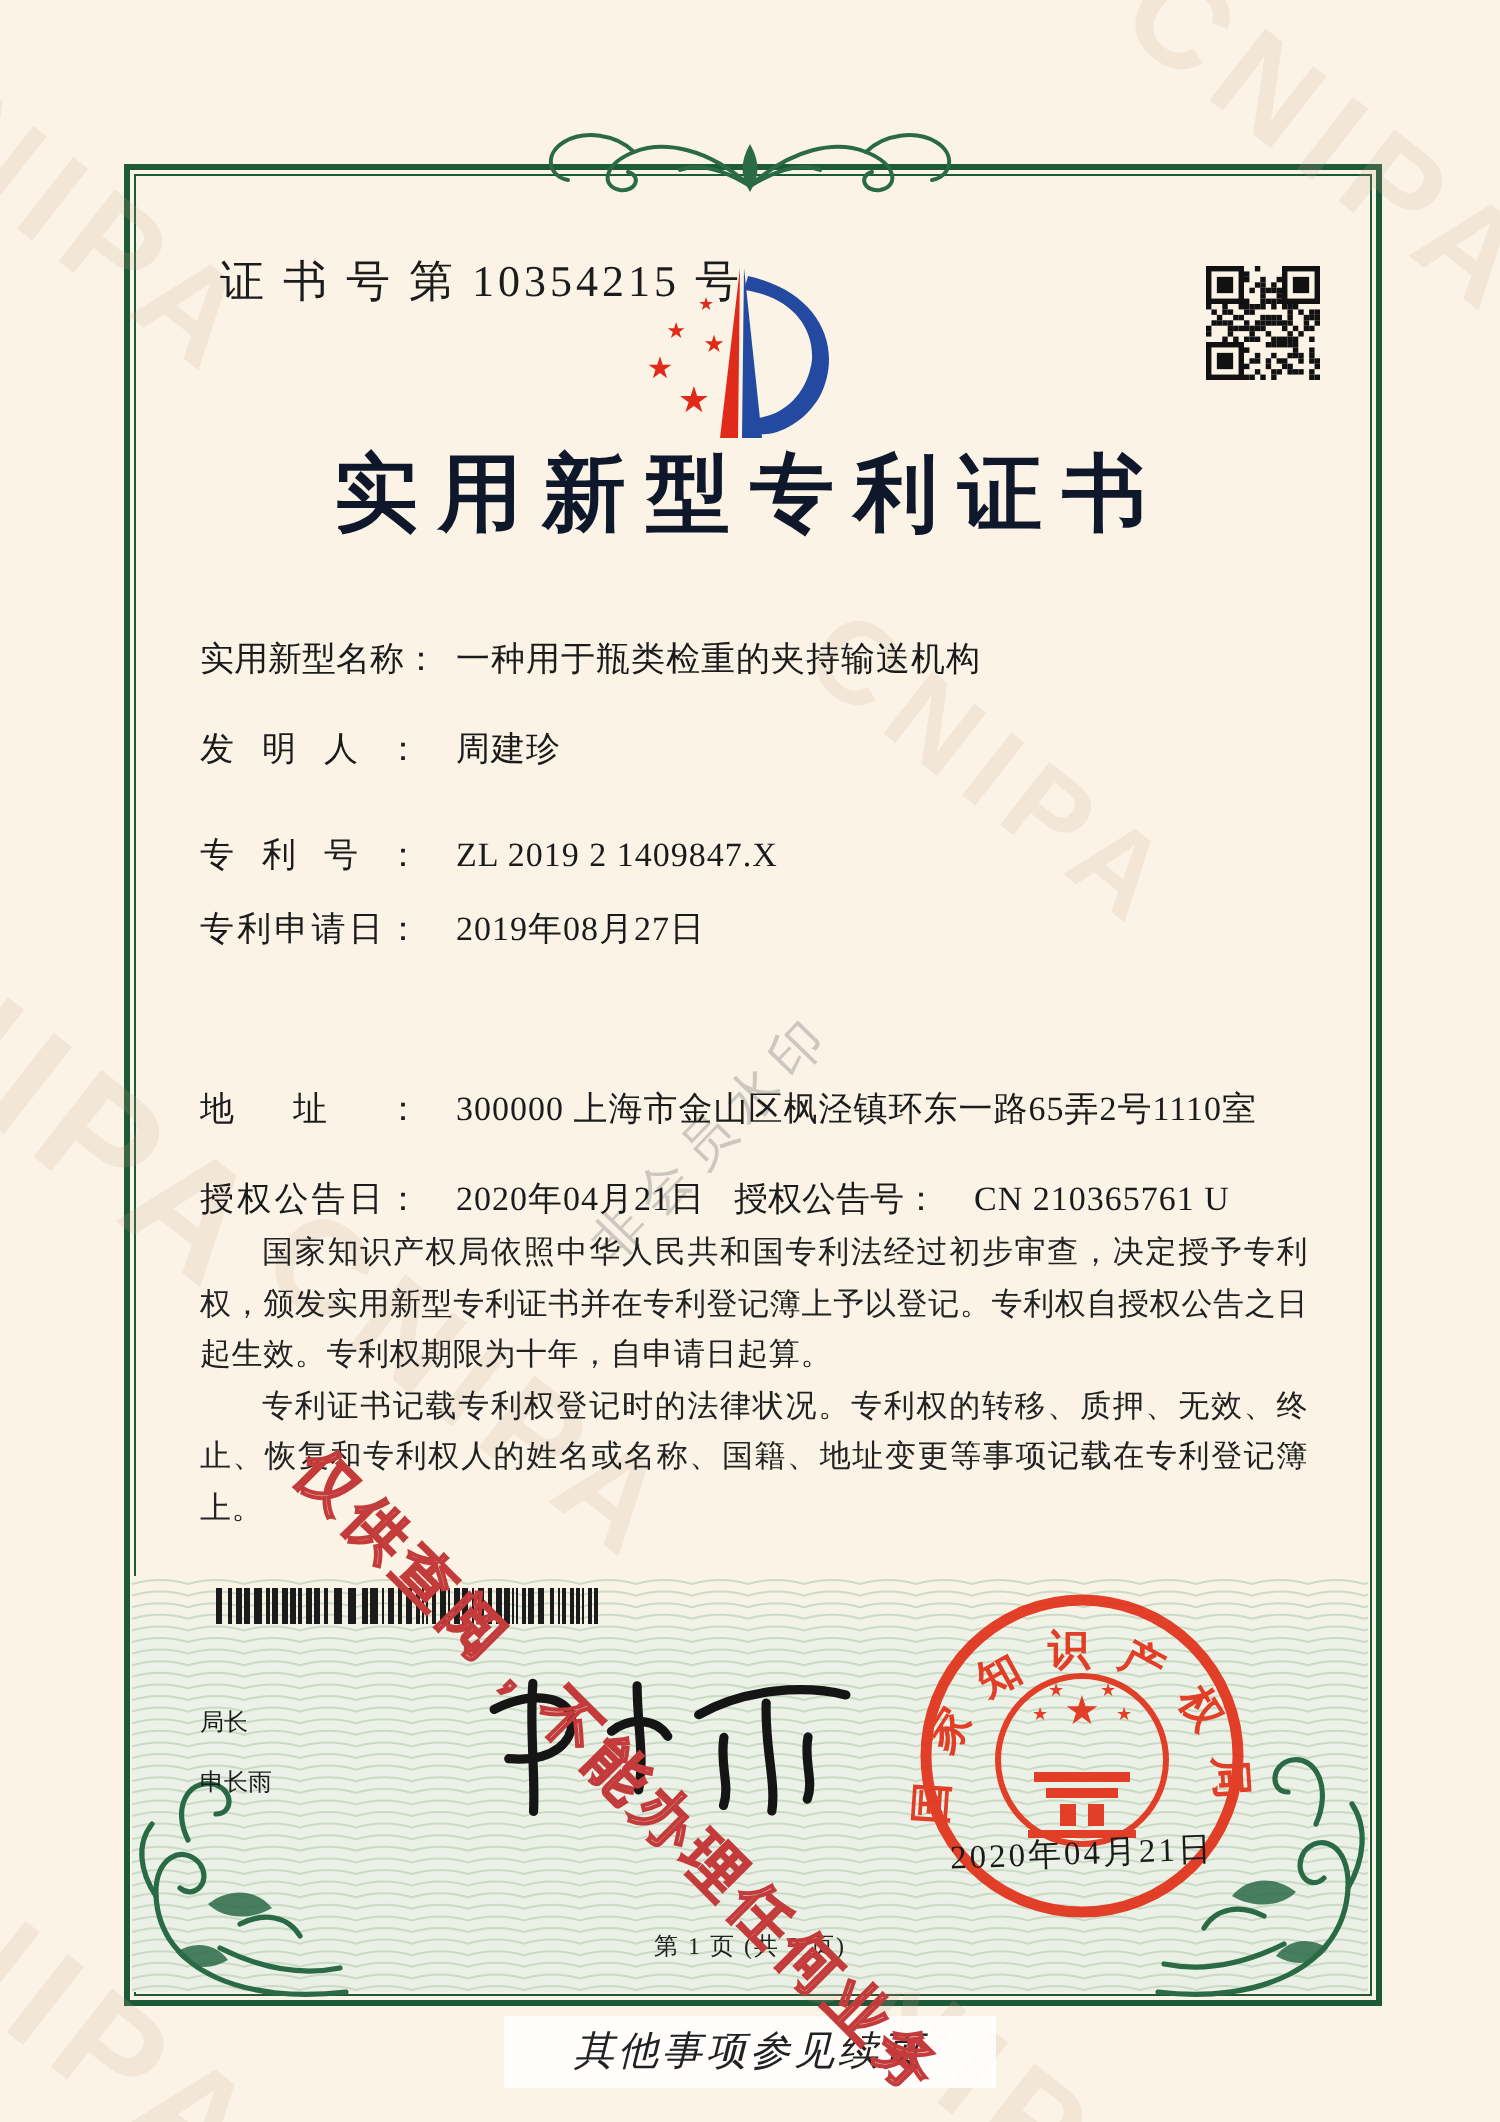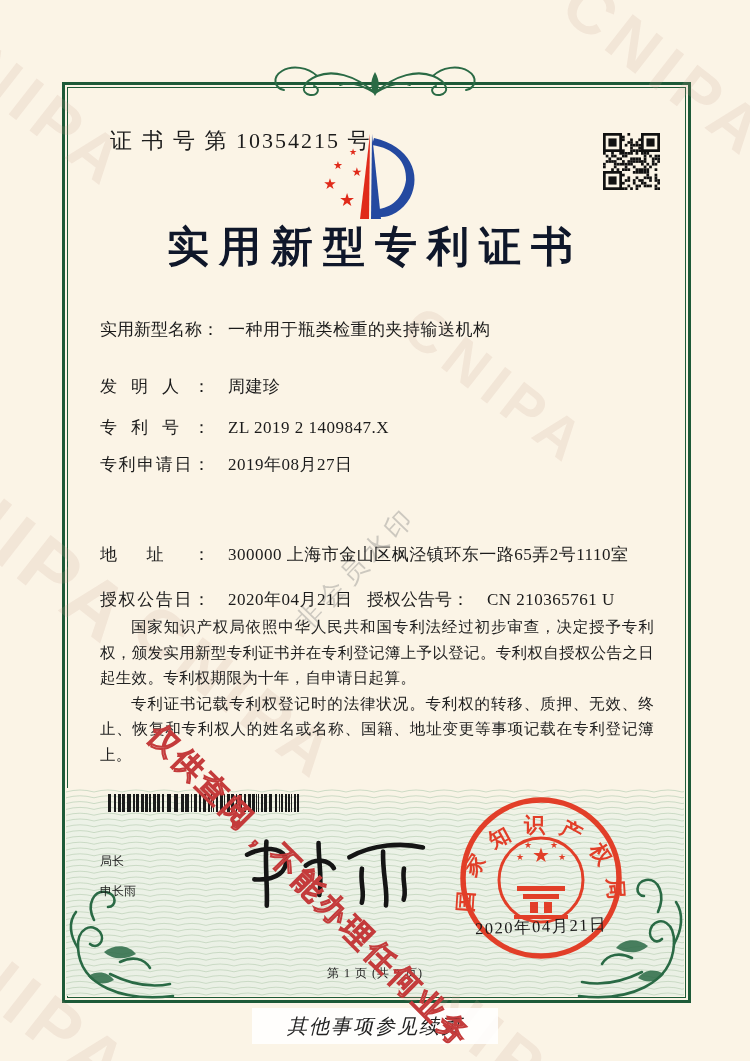--- a/index.html
+++ b/index.html
@@ -324,21 +324,21 @@
     <polygon points="60,10 50,95 59,95" fill="#e02a1a"></polygon>
     <polygon points="62,10 61,95 71,95" fill="#2449a0"></polygon>
     <path d="M64,14 C100,22 112,50 100,74 C92,88 78,94 70,93 L69,85 C84,83 94,71 96,56 C97,38 84,24 62,21 Z" fill="#2449a0"></path>
   </svg>
 
   <div class="title">实用新型专利证书</div>
 
   <div class="row" style="top:318px">
     <span class="flabel">实用新型名称：</span><span class="fvalue">一种用于瓶类检重的夹持输送机构</span>
   </div>
-  <div class="row" style="top:375px">
+  <div class="row" style="top:363px">
     <span class="flabel">发明人：</span><span class="fvalue">周建珍</span>
   </div>
   <div class="row" style="top:416px">
     <span class="flabel">专利号：</span><span class="fvalue">ZL 2019 2 1409847.X</span>
   </div>
   <div class="row" style="top:453px">
     <span class="flabel">专利申请日：</span><span class="fvalue">2019年08月27日</span>
   </div>
   <div class="row" style="top:543px">
     <span class="flabel">地址：</span><span class="fvalue">300000 上海市金山区枫泾镇环东一路65弄2号1110室</span>

